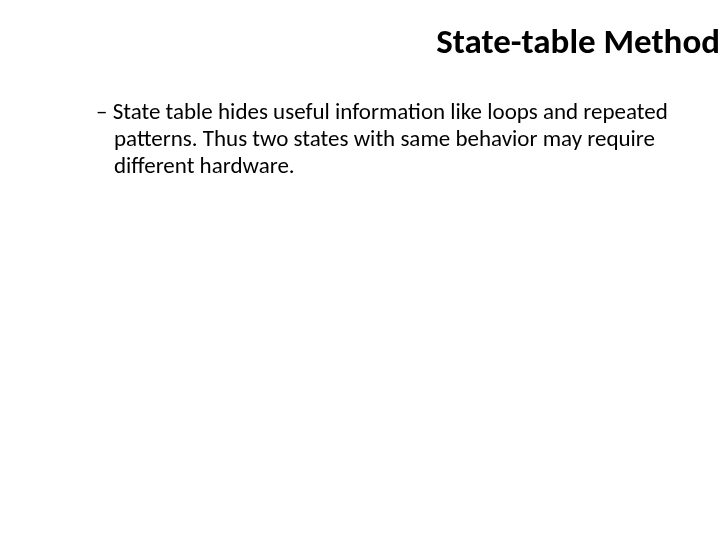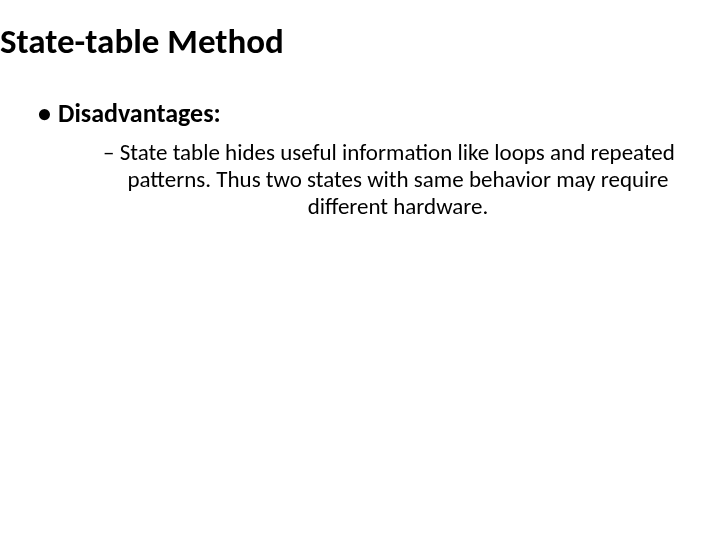--- a/index.html
+++ b/index.html
@@ -12,21 +12,21 @@
     color: #000000;
     overflow: hidden;
   }
   .slide {
     width: 720px;
     height: 540px;
     position: relative;
     box-sizing: border-box;
   }
   .title {
-    text-align: left;
+    text-align: right;
     font-weight: 700;
     font-size: 35px;
     padding-top: 20px;
     padding-bottom: 8px;
     letter-spacing: 0px;
   }
   .body {
     padding: 28px 38px 0 38px;
   }
   .level1 {
@@ -34,21 +34,20 @@
     font-size: 26px;
     margin: 0 0 10px 0;
     line-height: 1.2;
   }
   .level1 .bullet {
     display: inline-block;
     width: 20px;
   }
   .sub-wrap {
     padding-left: 58px;
-    text-align: center;
   }
   .level2 {
     font-weight: 400;
     font-size: 23px;
     line-height: 1.18;
     margin: 0 0 2px 0;
     text-indent: -18px;
     padding-left: 18px;
   }
   .level2 .dash {
@@ -57,23 +56,20 @@
 </style>
 </head>
 <body>
 
 <div class="slide">
 
   <div class="title">State-table Method</div>
 
   <div class="body">
 
-    <p class="level1">
-      <span class="bullet">•</span><span>Disadvantages:</span>
-    </p>
 
     <div class="sub-wrap">
 
       <p class="level2">
         <span class="dash">–</span> <span>State table hides useful information like loops and repeated patterns. Thus two states with same behavior may require different hardware.</span>
       </p>
 
 
     </div>
 

